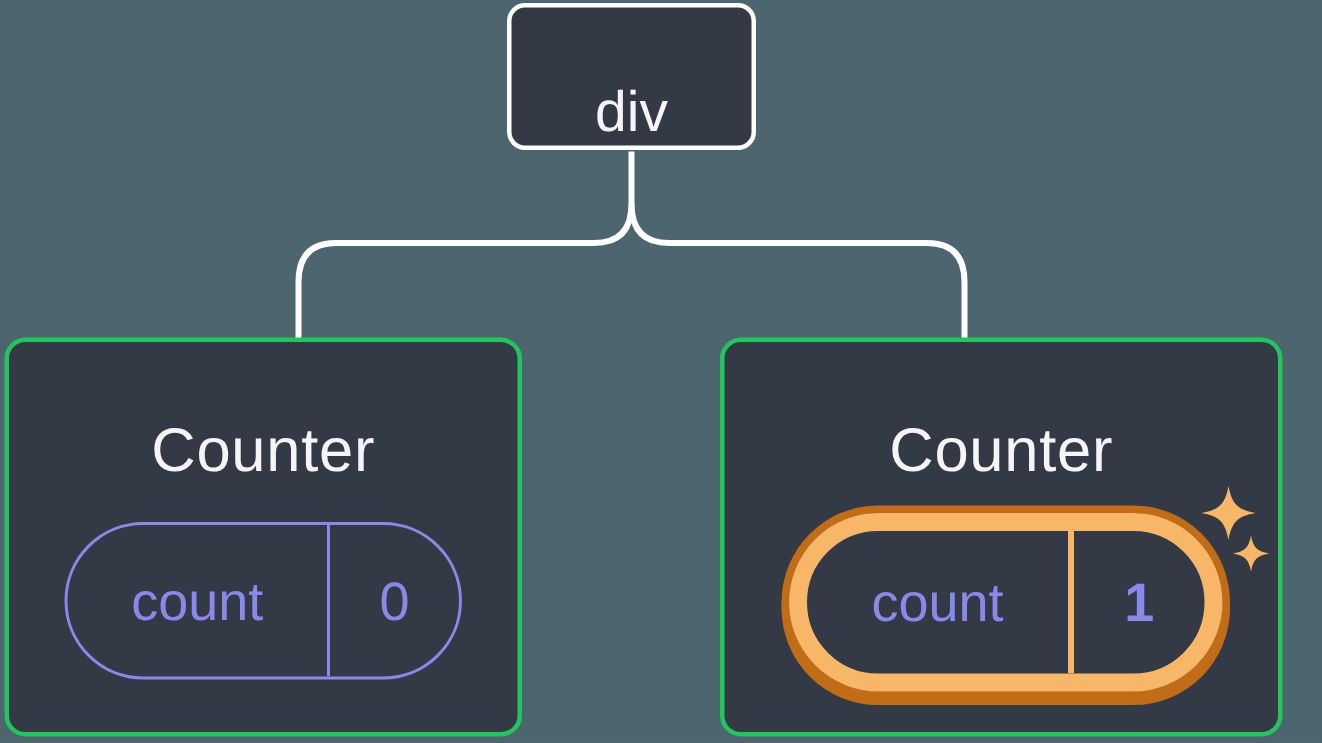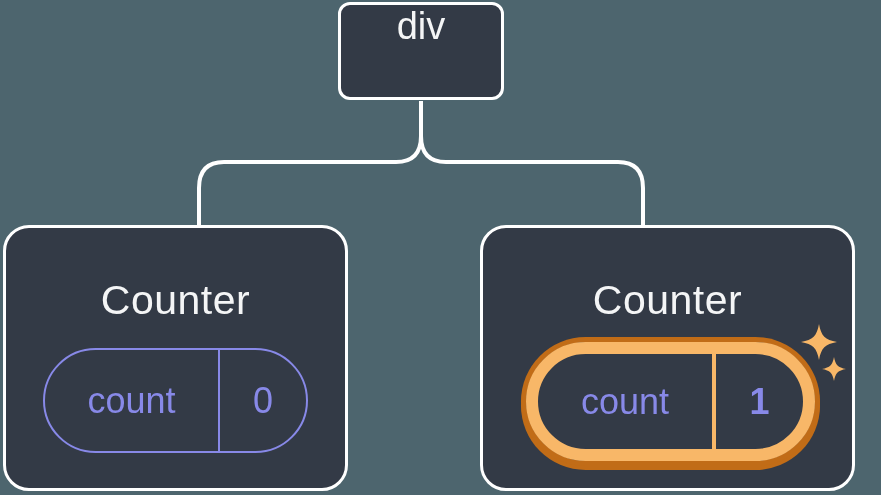--- a/index.html
+++ b/index.html
@@ -30,33 +30,33 @@
     position: absolute;
     left: 338px;
     top: 2px;
     width: 166px;
     height: 98px;
     box-sizing: border-box;
     background: #333A46;
     border: 3px solid #FFFFFF;
     border-radius: 12px;
     display: flex;
-    align-items: flex-start;
+    align-items: flex-end;
     justify-content: center;
     color: #F4F5F6;
     font-size: 38px;
   }
   .card {
     position: absolute;
     top: 225px;
     height: 266px;
     box-sizing: border-box;
     background: #333A46;
-    border: 3px solid #ffffff;
-    border-radius: 26px;
+    border: 3px solid #22c55e;
+    border-radius: 14px;
   }
   .card-left  { left: 3px;   width: 345px; }
   .card-right { left: 480px; width: 375px; }
   .card-title {
     position: absolute;
     top: 49px;
     left: 0;
     width: 100%;
     text-align: center;
     color: #F4F5F6;

